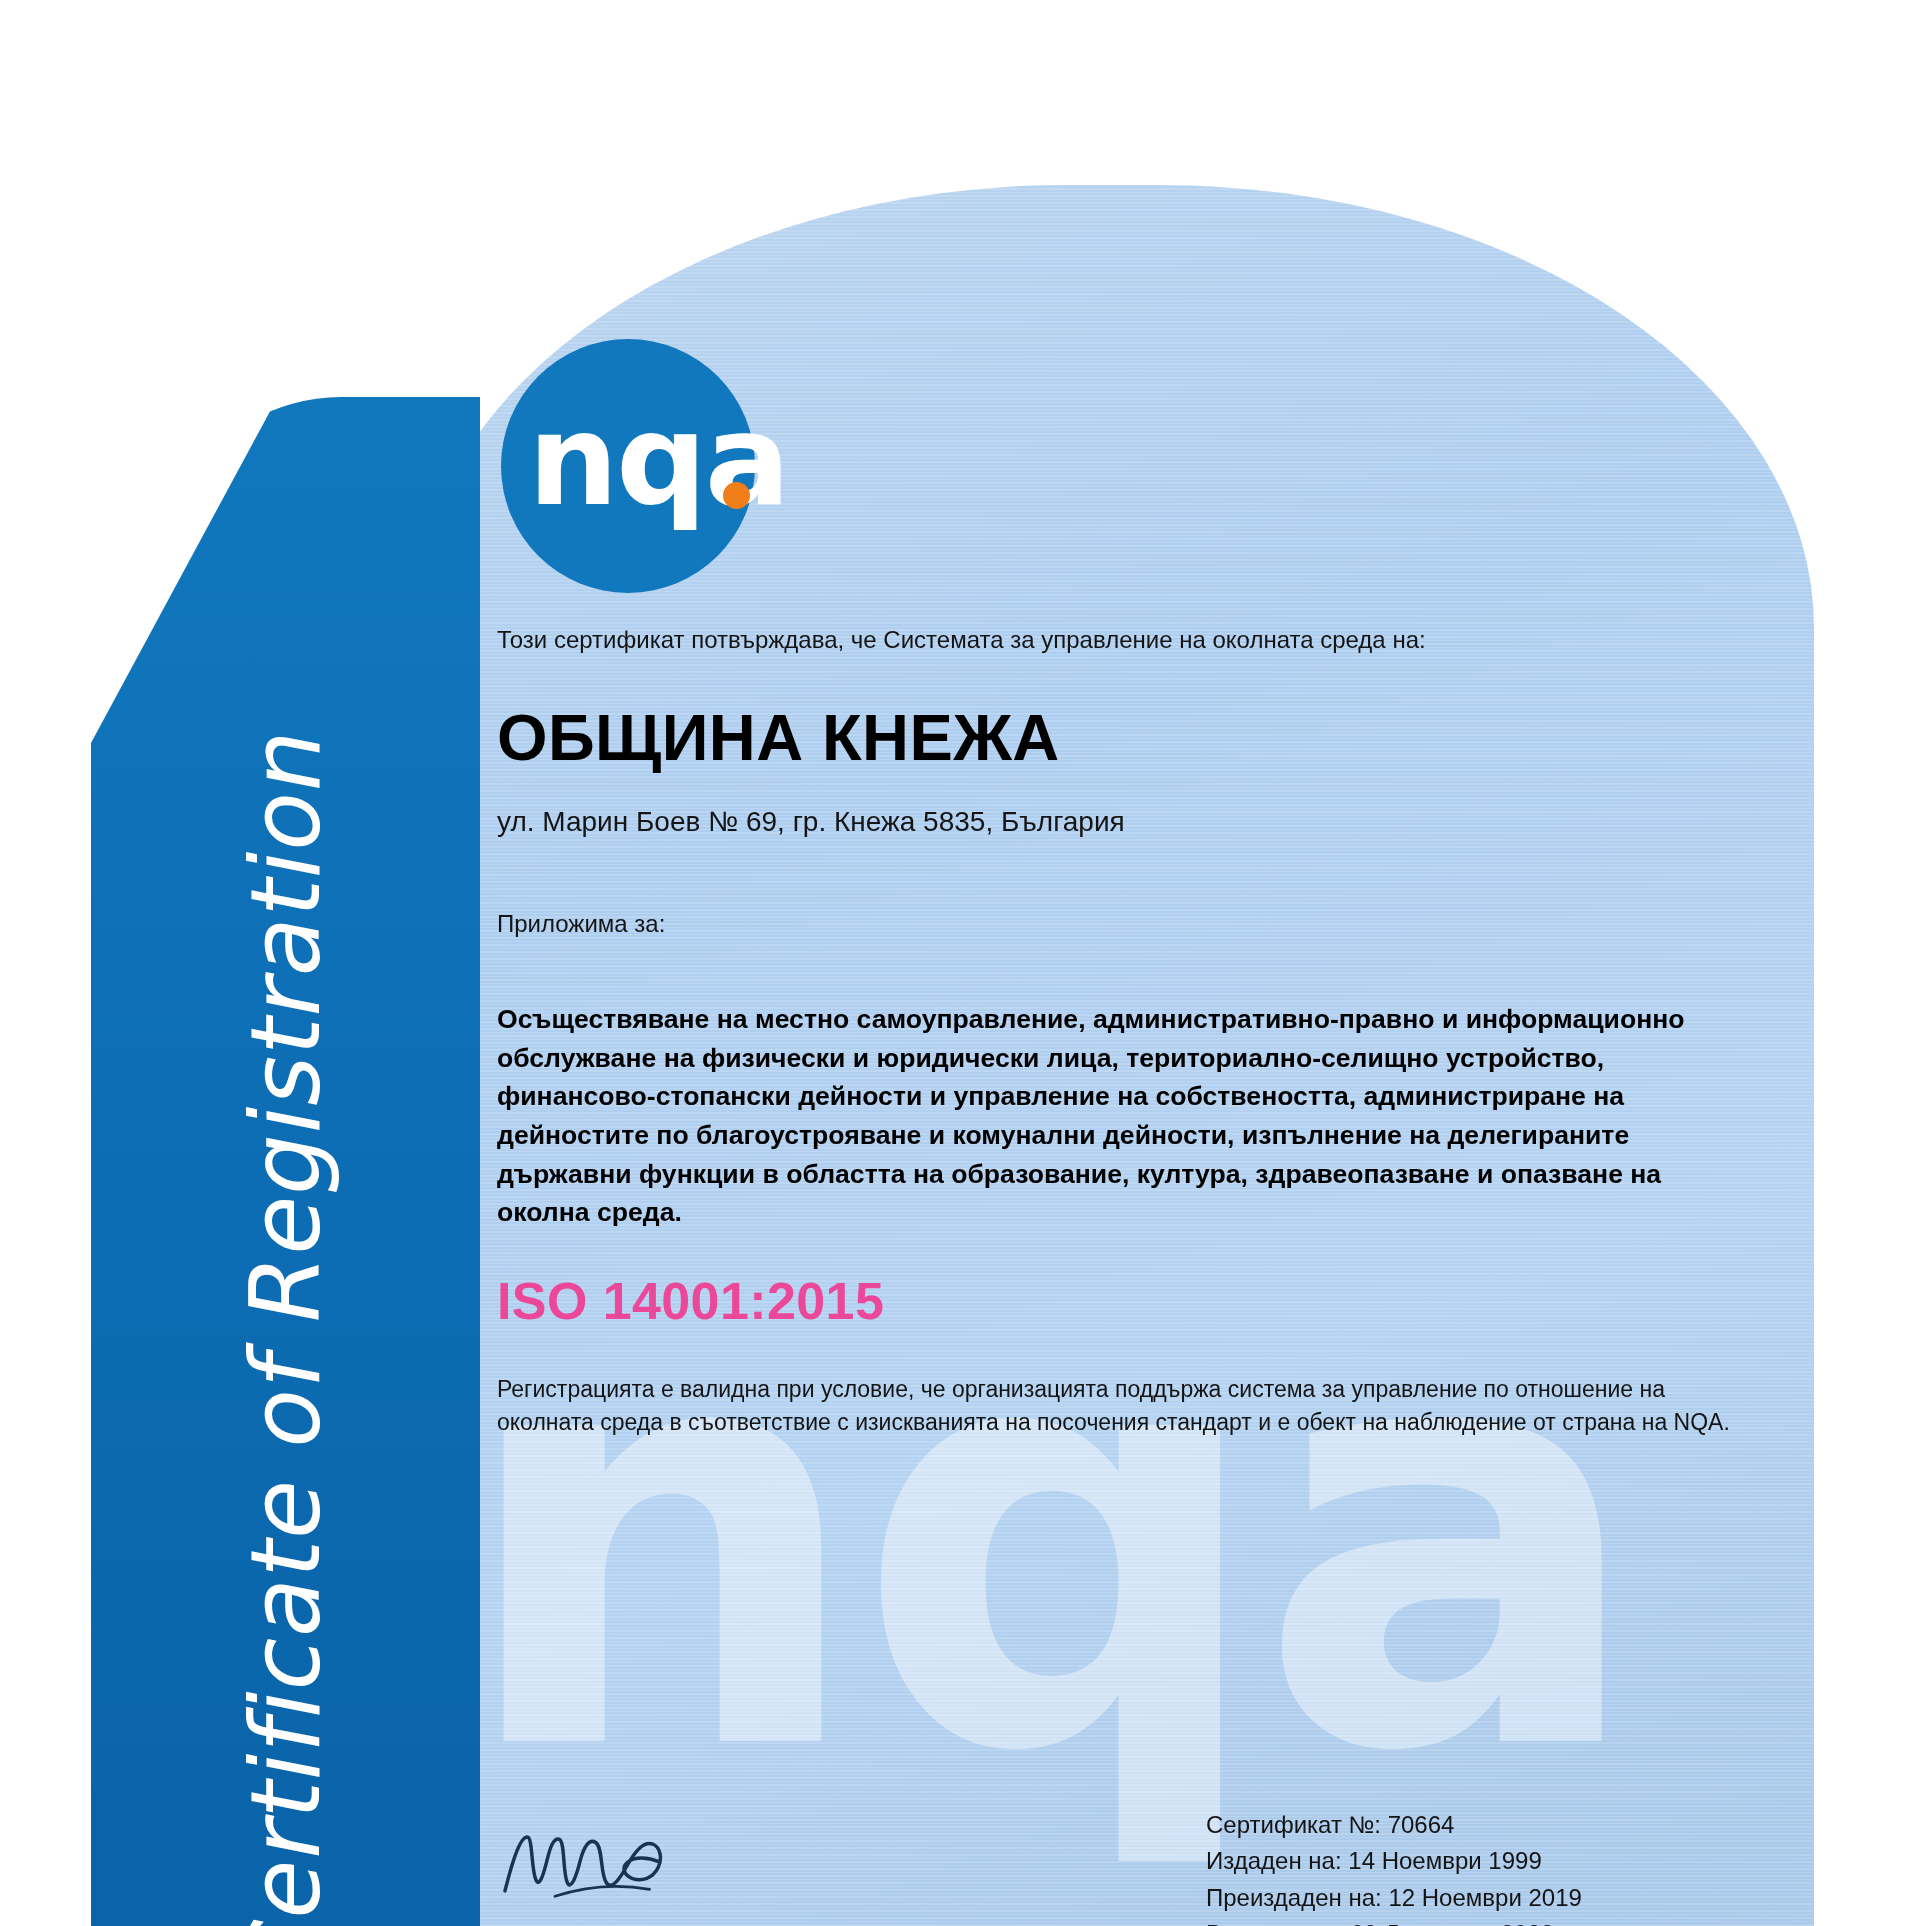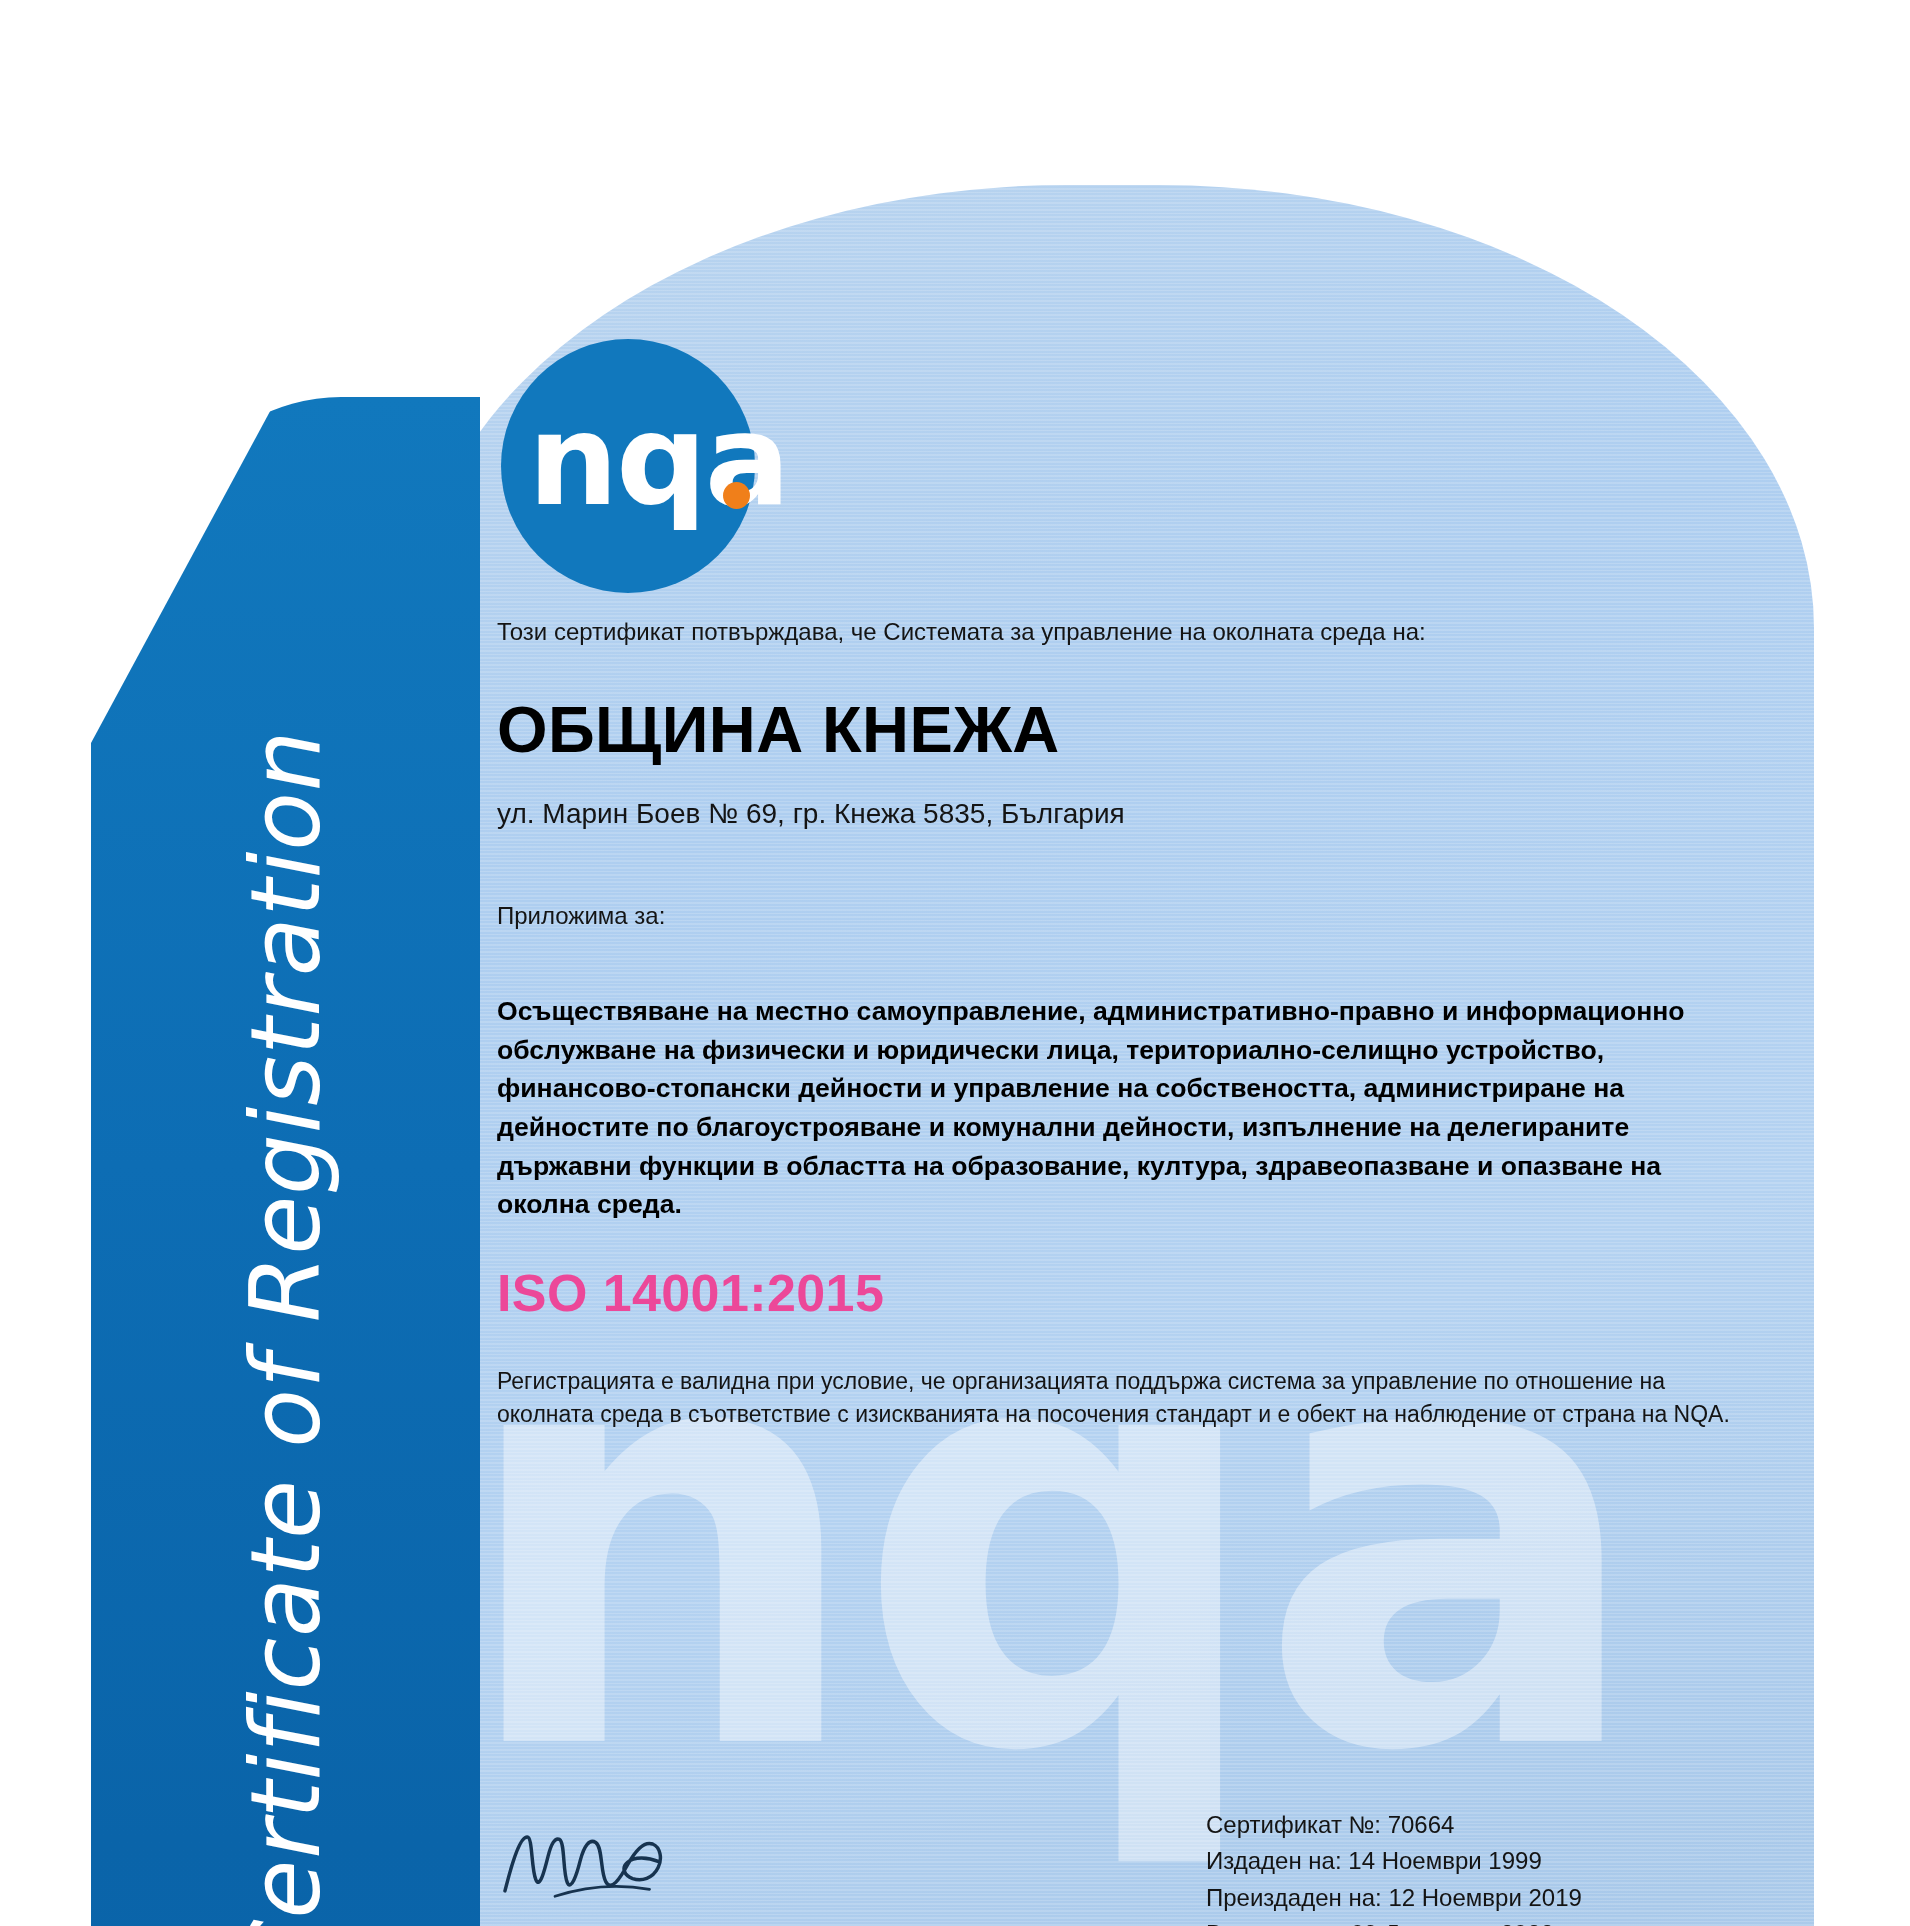--- a/index.html
+++ b/index.html
@@ -147,21 +147,21 @@
   .content {
     position: absolute;
     left: 497px;
     top: 616px;
     width: 1260px;
   }
   .line-intro {
     font-size: 24px;
     line-height: 1.35;
     color: #141414;
-    margin: 0 0 44px 0;
+    margin: 8px 0 44px 0;
   }
   .org-name {
     font-size: 65px;
     font-weight: 700;
     letter-spacing: 0.4px;
     margin: 0 0 31px 0;
     color: #000;
   }
   .org-address {
     font-size: 28px;

